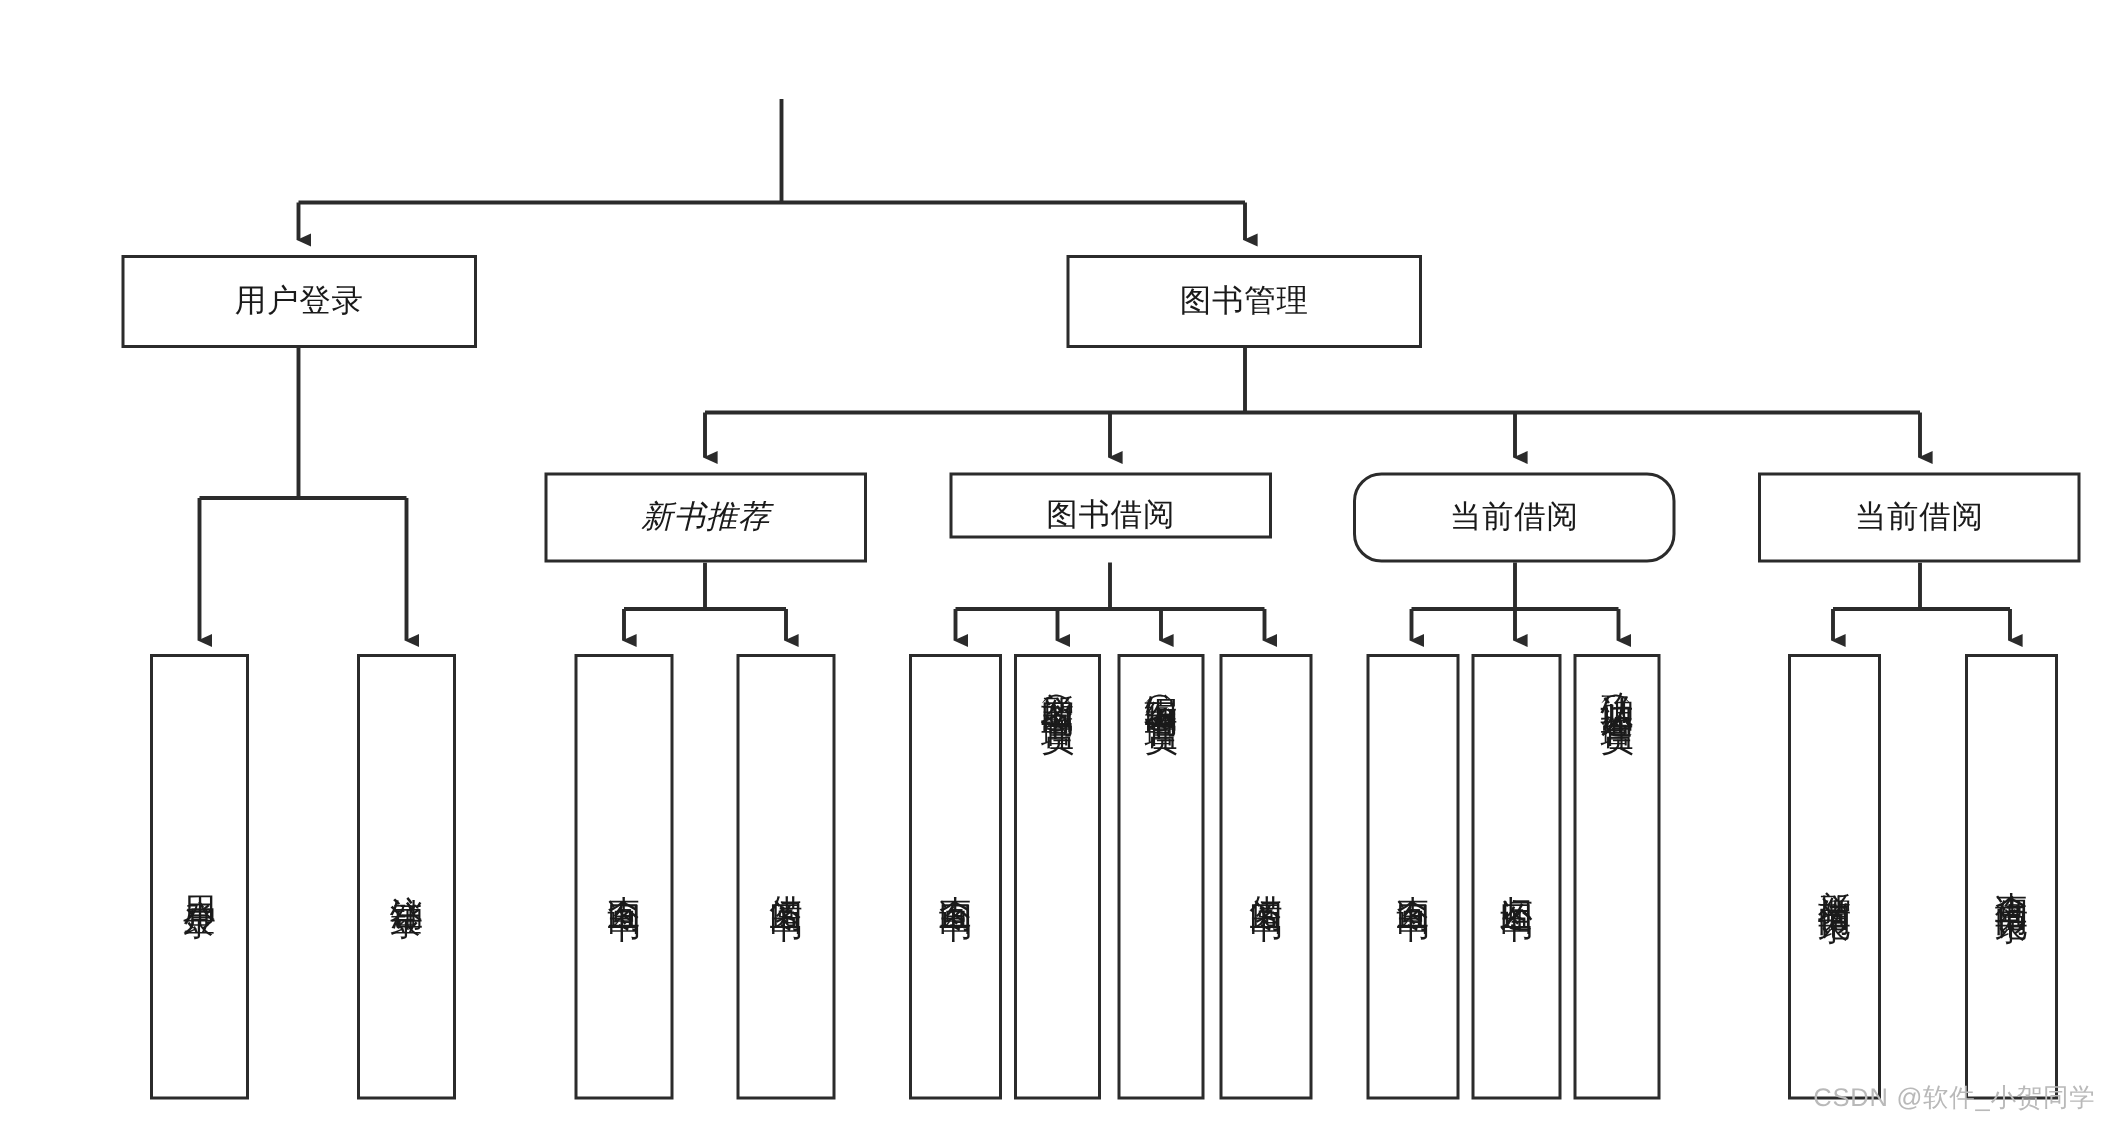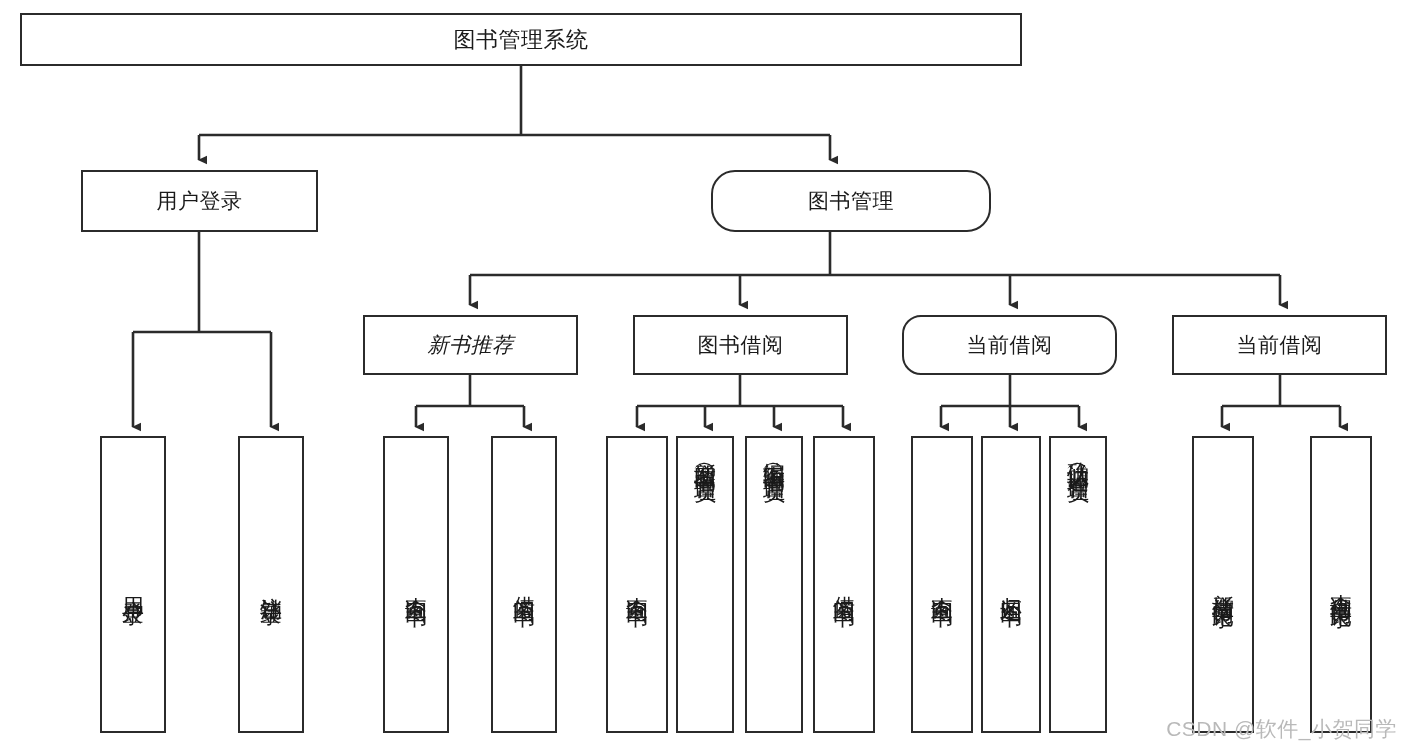--- a/index.html
+++ b/index.html
@@ -66,21 +66,21 @@
     white-space: pre-line;
   }
   .node.vert.center-v {
     align-items: center;
     padding-top: 0;
   }
   #watermark {
     position: absolute;
     right: 8px;
     bottom: 4px;
-    font-size: 21px;
+    font-size: 17px;
     color: #b9b9b9;
     letter-spacing: 0.5px;
     user-select: none;
     white-space: nowrap;
   }
 </style>
 </head>
 <body>
 
 <div id="canvas">
@@ -128,35 +128,32 @@
       <path d="M1010,406 L1010,427" marker-end="url(#arrow)"></path>
       <path d="M1079,406 L1079,427" marker-end="url(#arrow)"></path>
 
       <path d="M1280,375 L1280,406"></path>
       <path d="M1222,406 L1340,406"></path>
       <path d="M1222,406 L1222,427" marker-end="url(#arrow)"></path>
       <path d="M1340,406 L1340,427" marker-end="url(#arrow)"></path>
     </g>
   </svg>
 
-  <div class="node horiz root" style="left:20px; top:13px; width:1002px; height:53px;">
-    <span class="label">图书管理系统</span>
-  </div>
 
   <div class="node horiz" style="left:81px; top:170px; width:237px; height:62px;">
     <span class="label">用户登录</span>
   </div>
-  <div class="node horiz" style="left:711px; top:170px; width:280px; height:62px;border-radius:24px;">
+  <div class="node horiz" style="left:711px; top:170px; width:237px; height:62px;">
     <span class="label">图书管理</span>
   </div>
 
   <div class="node horiz" style="left:363px; top:315px; width:215px; height:60px;font-style:italic;">
     <span class="label">新书推荐</span>
   </div>
-  <div class="node horiz" style="left:633px; top:315px; width:215px; height:60px;">
+  <div class="node horiz" style="left:633px; top:315px; width:215px; height:44px;align-items:flex-end;">
     <span class="label">图书借阅</span>
   </div>
   <div class="node horiz" style="left:902px; top:315px; width:215px; height:60px;border-radius:19px;">
     <span class="label">当前借阅</span>
   </div>
   <div class="node horiz" style="left:1172px; top:315px; width:215px; height:60px;">
     <span class="label">当前借阅</span>
   </div>
 
   <div class="node vert center-v" style="left:100px; top:436px; width:66px; height:297px;">

